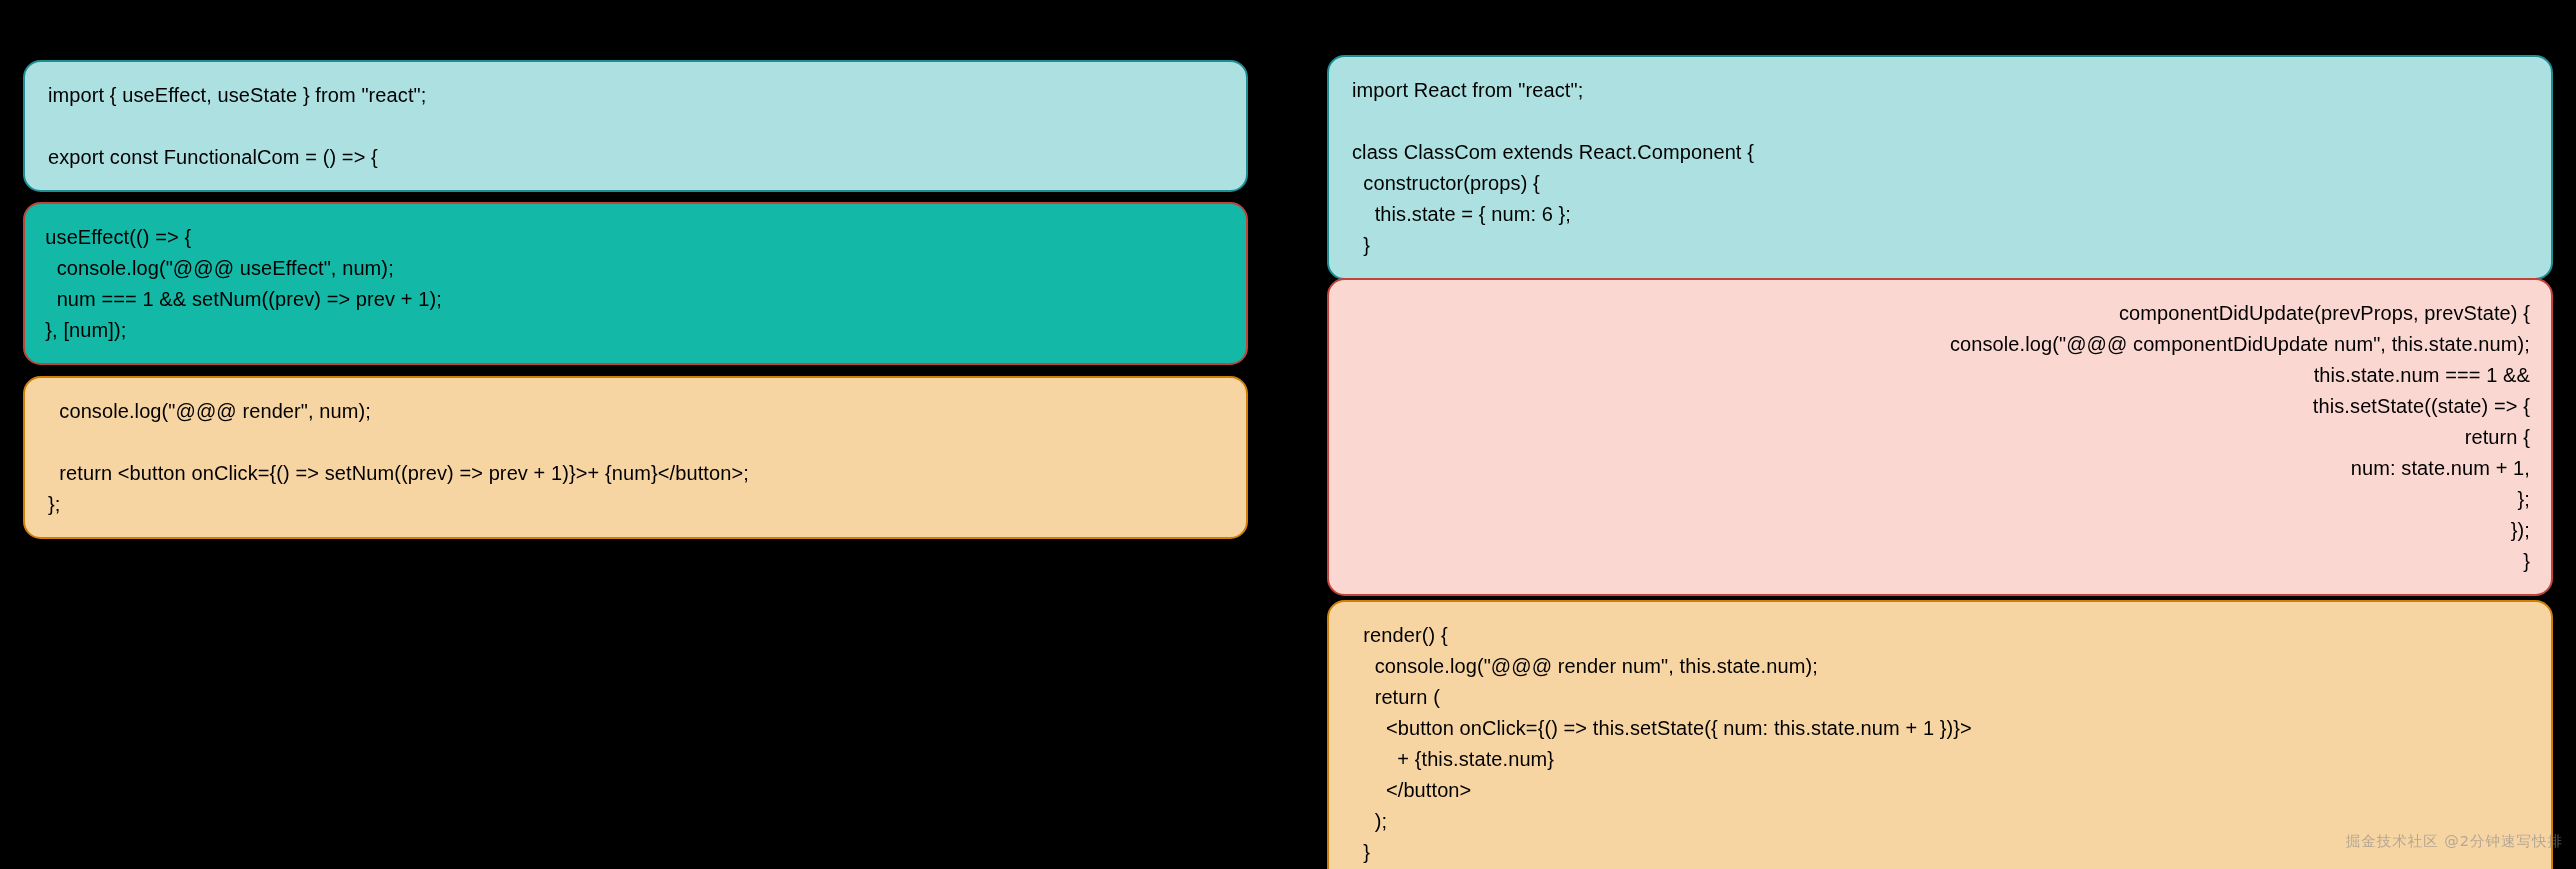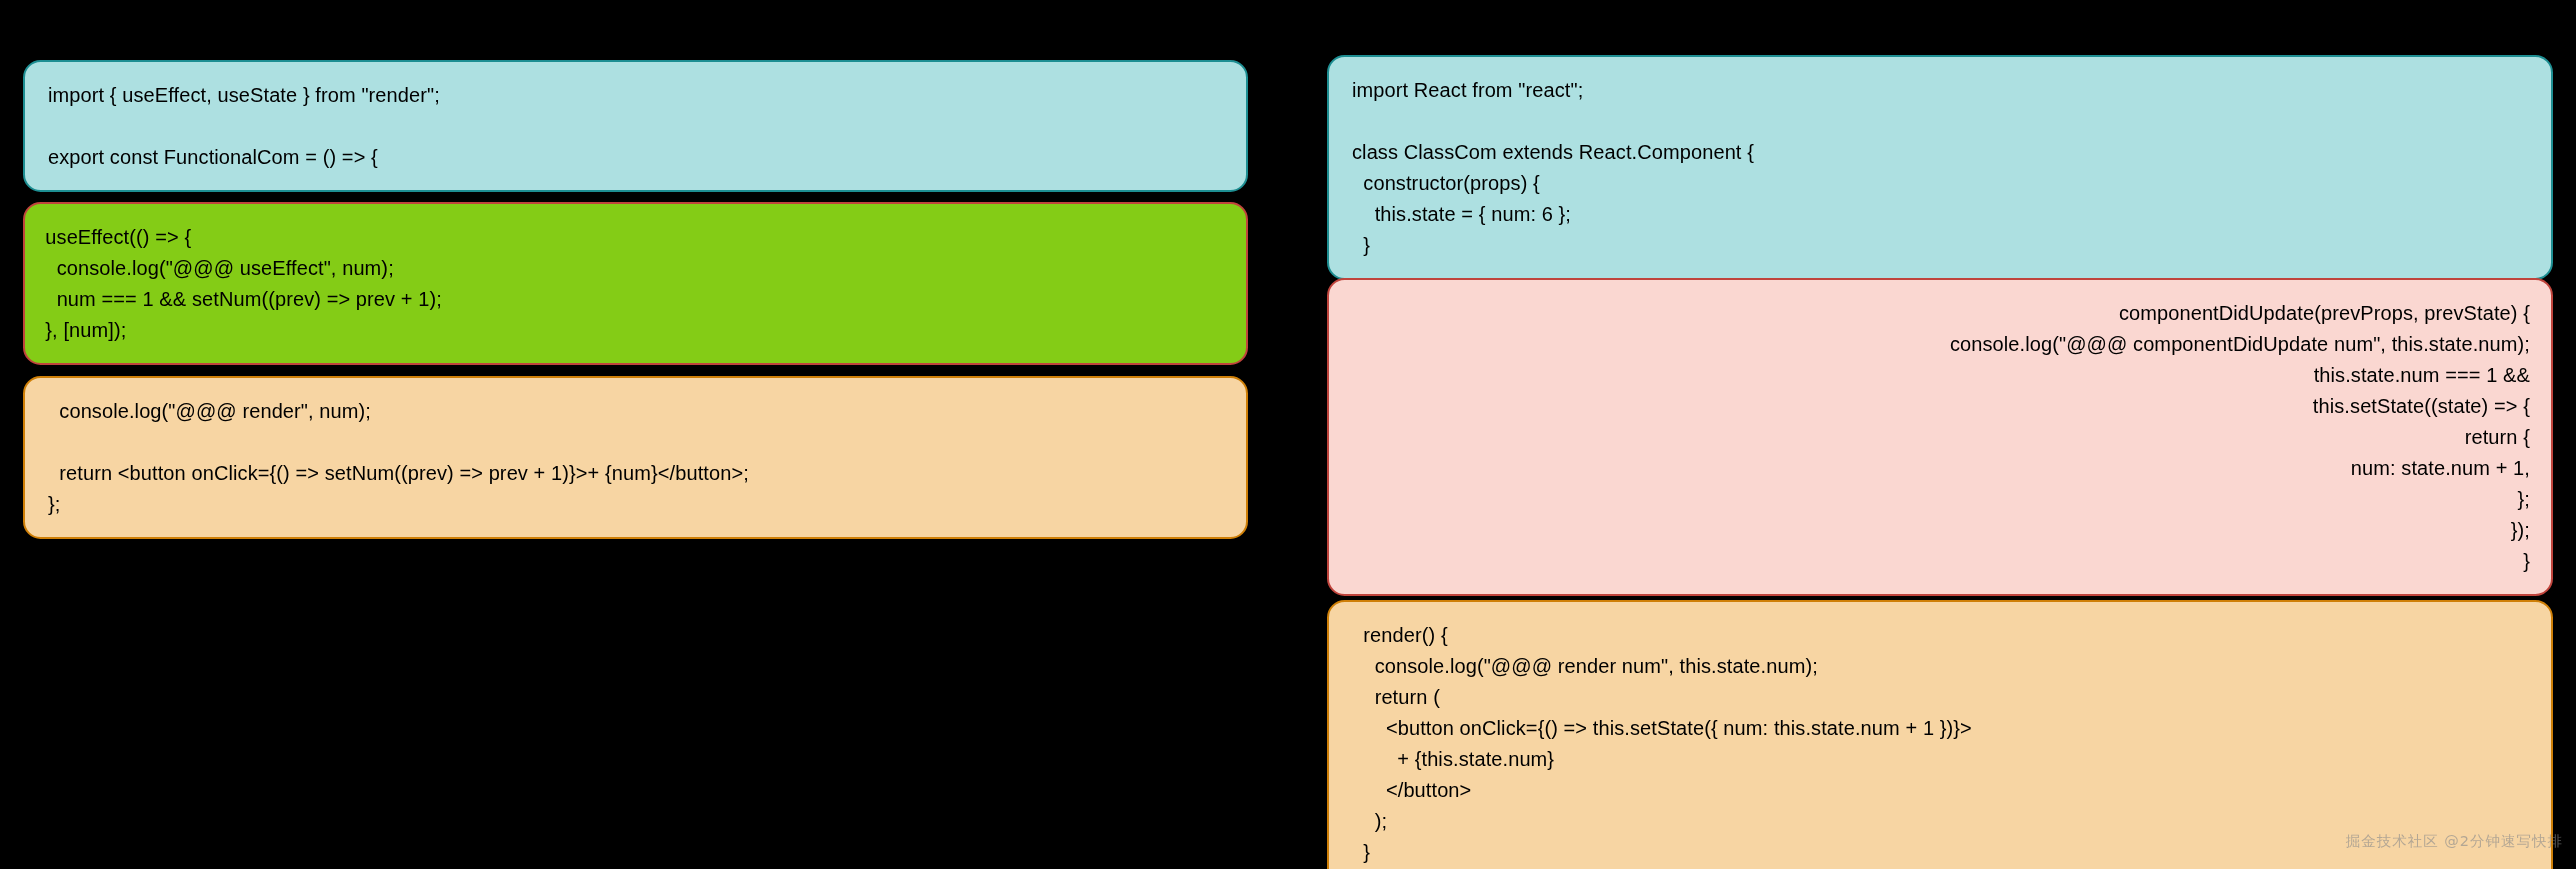--- a/index.html
+++ b/index.html
@@ -94,24 +94,24 @@
   }
 </style>
 </head>
 <body style="background: rgb(0, 0, 0);">
 
 <div class="canvas">
 
   <div class="column column-left">
 
     <div class="code-card cyan l-card-1" style="background: rgb(173, 224, 225); border-color: rgb(29, 142, 146);">
-      <pre class="code-body"><span class="code-line">import { useEffect, useState } from "render";</span><span class="code-line"> </span><span class="code-line">export const FunctionalCom = () =&gt; {</span></pre>
+      <pre class="code-body"><span class="code-line">import { useEffect, useState } from "react";</span><span class="code-line"> </span><span class="code-line">export const FunctionalCom = () =&gt; {</span></pre>
     </div>
 
-    <div class="code-card pink l-card-2" style="background: #84cc16; border-color: rgb(192, 68, 60); padding-left: 9px;">
+    <div class="code-card pink l-card-2" style="background: #14b8a6; border-color: rgb(192, 68, 60); padding-left: 9px;">
       <pre class="code-body"><span class="code-line">  useEffect(() =&gt; {</span><span class="code-line">    console.log("@@@ useEffect", num);</span><span class="code-line">    num === 1 &amp;&amp; setNum((prev) =&gt; prev + 1);</span><span class="code-line">  }, [num]);</span></pre>
     </div>
 
     <div class="code-card orange l-card-3" style="background: rgb(247, 213, 163); border-color: rgb(207, 127, 7);">
       <pre class="code-body"><span class="code-line">  console.log("@@@ render", num);</span><span class="code-line"> </span><span class="code-line">  return &lt;button onClick={() =&gt; setNum((prev) =&gt; prev + 1)}&gt;+ {num}&lt;/button&gt;;</span><span class="code-line">};</span></pre>
     </div>
 
   </div>
 
   <div class="column column-right">

